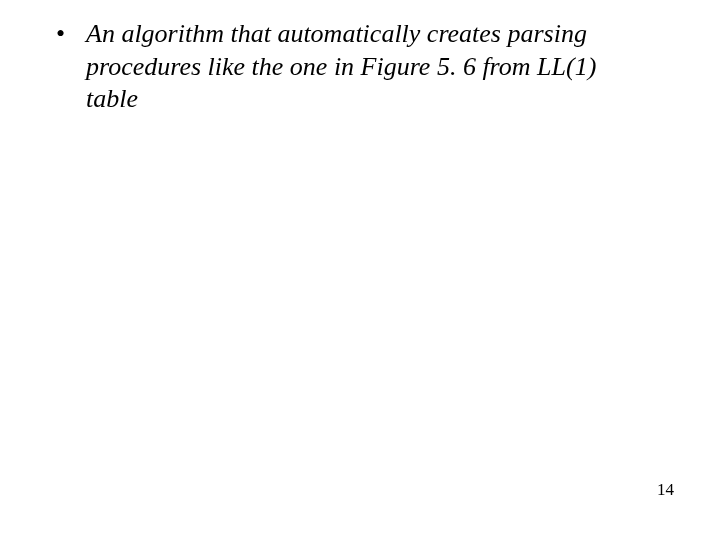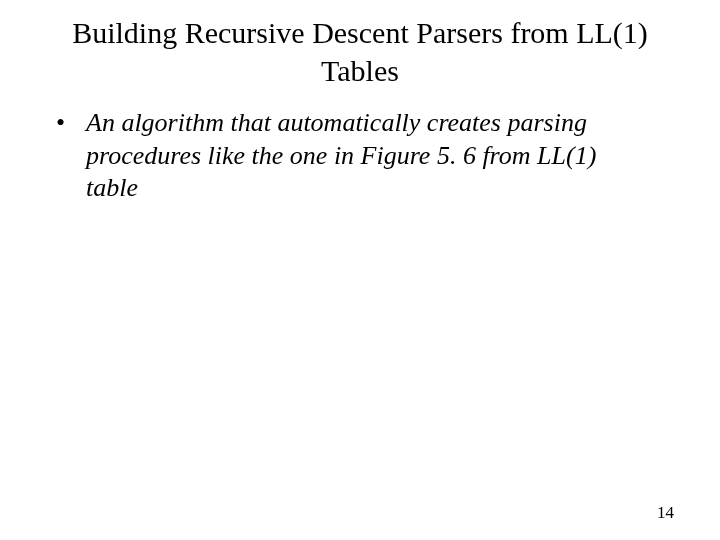--- a/index.html
+++ b/index.html
@@ -44,30 +44,29 @@
     text-align: left;
     padding-left: 4px;
   }
   .bullet-text {
     flex: 1;
     font-style: italic;
   }
   .page-number {
     position: absolute;
     right: 46px;
-    bottom: 17px;
+    bottom: 40px;
     font-size: 17px;
     text-align: right;
   }
 </style>
 </head>
 <body>
 
 <div class="slide">
-  <div class="title">Building Recursive Descent Parsers from LL(1) Tables</div>
 
   <div class="body">
     <div class="bullet-row">
       <div class="bullet-marker">•</div>
       <div class="bullet-text">An algorithm that automatically creates parsing procedures like the one in Figure 5. 6 from LL(1) table</div>
     </div>
   </div>
 
   <div class="page-number">14</div>
 </div>

